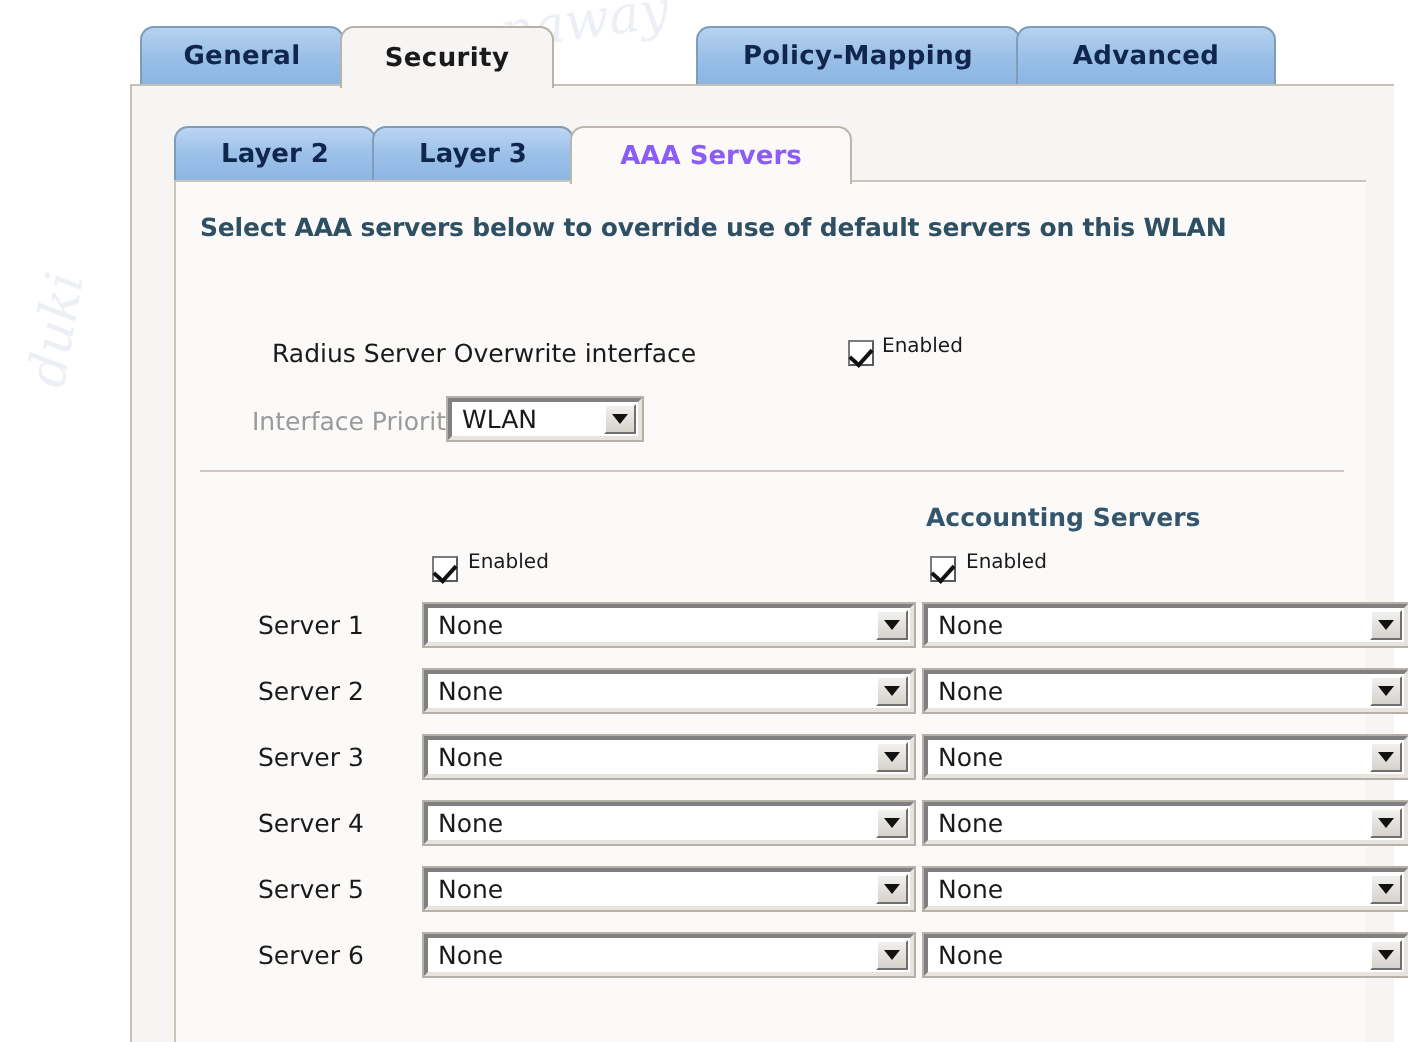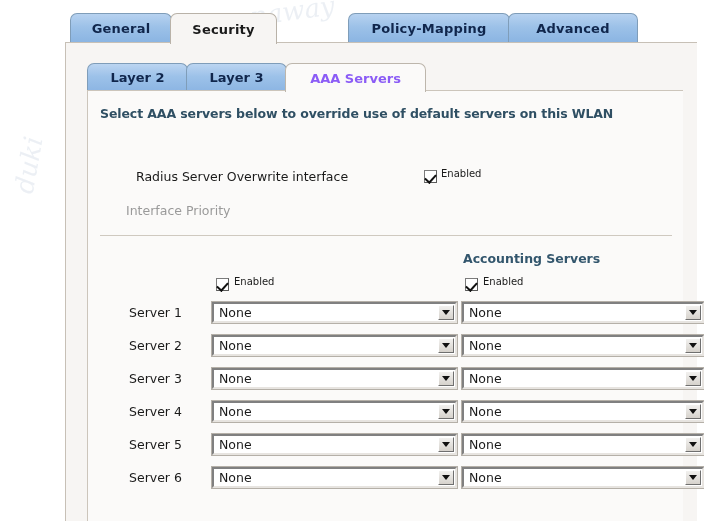--- a/index.html
+++ b/index.html
@@ -302,20 +302,24 @@
 
   <div class="inner-panel">
 
     <div class="headline">Select AAA servers below to override use of default servers on this WLAN</div>
 
     <div class="lbl overwrite-label">Radius Server Overwrite interface</div>
     <div class="cbox cb-overwrite"></div>
     <div class="cb-label cbl-overwrite">Enabled</div>
 
     <div class="lbl dim priority-label">Interface Priority</div>
+    <div class="sel sel-priority">
+      <span class="sel-text">WLAN</span>
+      <span class="sel-arrow"></span>
+    </div>
 
     <div class="hrule hrule-top"></div>
 
     <div class="colhead colhead-acct">Accounting Servers</div>
 
     <div class="cbox cb-auth"></div>
     <div class="cb-label cbl-auth">Enabled</div>
     <div class="cbox cb-acct"></div>
     <div class="cb-label cbl-acct">Enabled</div>
 

